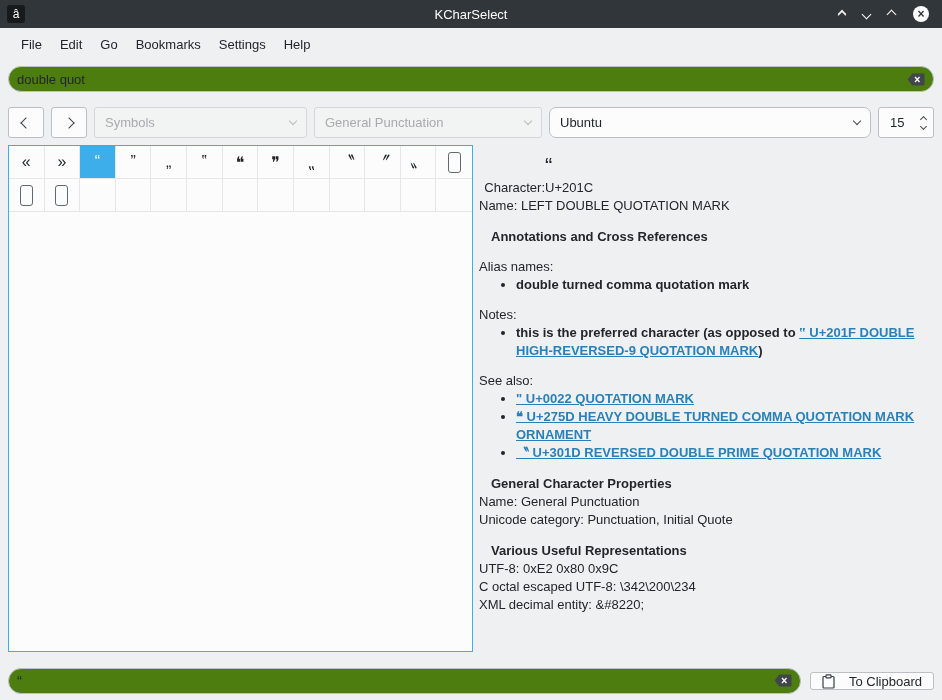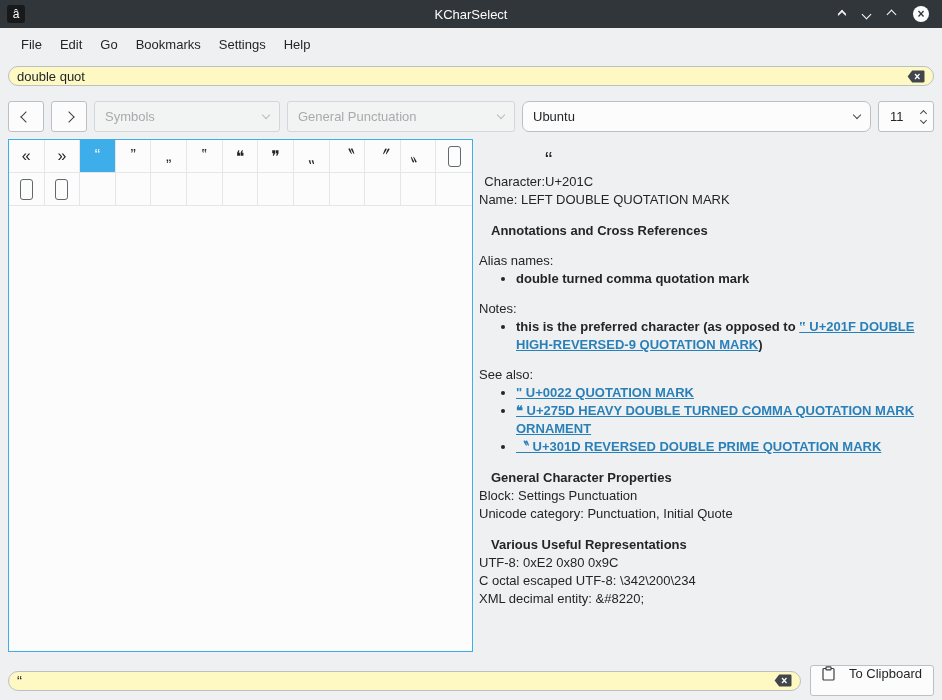--- a/index.html
+++ b/index.html
@@ -26,34 +26,34 @@
 .keep-above { display: flex; flex-direction: column; }
 .keep-above .chev { width: 6px; height: 6px; }
 .keep-above .chev + .chev { margin-top: -5px; }
 .close-btn { width: 16px; height: 16px; border-radius: 50%; background: #fcfcfc; color: #31363b; display: flex; align-items: center; justify-content: center; font-size: 12px; font-weight: bold; line-height: 1; }
 
 
 .menubar { height: 33px; display: flex; align-items: center; padding-left: 12px; flex: 0 0 auto; }
 .menu-item { padding: 5px 9px; border-radius: 3px; }
 
 
-.text-input { height: 20px; background: #fef9c3; border: 1px solid #bcc0c4; border-radius: 13px; display: flex; align-items: center; padding: 0 8px; }
+.text-input { height: 26px; background: #4d7c0f; border: 1px solid #bcc0c4; border-radius: 13px; display: flex; align-items: center; padding: 0 8px; }
 .text-input input { flex: 1; border: none; outline: none; background: transparent; font-family: inherit; font-size: 13px; color: #232629; padding: 0; }
 .search-row { padding: 5px 8px 6px; flex: 0 0 auto; }
 .clear-icon { flex: 0 0 auto; margin-left: 6px; display: flex; }
 
 
 .toolbar { display: flex; gap: 7px; padding: 9px 8px 0; align-items: center; flex: 0 0 auto; }
 .nav-btn { width: 36px; height: 31px; background: #fcfcfc; border: 1px solid #bcc0c4; border-radius: 3px; display: flex; align-items: center; justify-content: center; padding: 0; }
 .nav-btn .chev { border-color: #3b4045; width: 8px; height: 8px; }
 .combo { height: 31px; background: #fcfcfc; border: 1px solid #bcc0c4; border-radius: 3px; display: flex; align-items: center; padding: 0 10px; justify-content: space-between; gap: 8px; }
 .combo .chev { width: 6px; height: 6px; border-color: #45494d; margin-top: -3px; flex: 0 0 auto; }
 .combo.disabled { background: #f2f3f3; color: #a8abad; border-color: #d4d6d7; }
 .combo.disabled .chev { border-color: #b7babc; }
-.combo-symbols { width: 186px; }
+.combo-symbols { width: 213px; }
 .combo-section { width: 228px; }
 .combo-font { flex: 1; border-radius: 7px; }
 .combo .combo-value { white-space: nowrap; overflow: hidden; }
 .spinbox { width: 56px; height: 31px; background: #fcfcfc; border: 1px solid #bcc0c4; border-radius: 3px; display: flex; align-items: center; padding: 0 7px 0 11px; justify-content: space-between; }
 .spin-arrows { display: flex; flex-direction: column; gap: 4px; }
 .spin-arrows .chev { width: 5px; height: 5px; border-color: #45494d; }
 .spin-arrows .chev.up { margin-bottom: -2px; }
 
 
 .main { flex: 1; display: flex; margin: 7px 8px 0; min-height: 0; }
@@ -72,21 +72,21 @@
 .detail p { margin: 12px 0 0; }
 .detail p.tight { margin: 0; }
 .detail ul { margin: 0; padding-left: 37px; }
 .detail li { margin: 0; font-weight: bold; }
 .detail a { color: #2980b9; text-decoration: underline; }
 
 
 .bottom-bar { display: flex; gap: 9px; align-items: center; padding: 9px 8px 0; flex: 0 0 auto; height: 48px; }
 .bottom-input { flex: 1; }
 .bottom-input input { font-size: 15px; }
-.clip-btn { height: 31px; background: #fcfcfc; border: 1px solid #bcc0c4; border-radius: 3px; display: flex; align-items: flex-start; gap: 14px; padding: 0 11px; font-size: 13px; font-family: inherit; color: #232629; }
+.clip-btn { height: 18px; background: #fcfcfc; border: 1px solid #bcc0c4; border-radius: 3px; display: flex; align-items: flex-end; gap: 14px; padding: 0 11px; font-size: 13px; font-family: inherit; color: #232629; }
 </style>
 </head>
 <body>
 
 <div class="window">
 
   <div class="titlebar">
     <div class="app-icon">â</div>
     <div class="title-text">KCharSelect</div>
     <div class="tb-buttons">
@@ -138,21 +138,21 @@
     </div>
     <div class="combo combo-section disabled">
       <span class="combo-value">General Punctuation</span>
       <span class="chev down"></span>
     </div>
     <div class="combo combo-font">
       <span class="combo-value">Ubuntu</span>
       <span class="chev down"></span>
     </div>
     <div class="spinbox">
-      <span>11</span>
+      <span>15</span>
       <span class="spin-arrows">
         <span class="chev up"></span>
         <span class="chev down"></span>
       </span>
     </div>
   </div>
 
   <div class="main">
 
     <div class="grid-panel">
@@ -214,21 +214,21 @@
       </ul>
 
       <p>See also:</p>
       <ul>
         <li><a href="#">" U+0022 QUOTATION MARK</a></li>
         <li><a href="#">❝ U+275D HEAVY DOUBLE TURNED COMMA QUOTATION MARK ORNAMENT</a></li>
         <li><a href="#">〝 U+301D REVERSED DOUBLE PRIME QUOTATION MARK</a></li>
       </ul>
 
       <h3>General Character Properties</h3>
-      <p class="tight">Block: Settings Punctuation</p>
+      <p class="tight">Name: General Punctuation</p>
       <p class="tight">Unicode category: Punctuation, Initial Quote</p>
 
       <h3>Various Useful Representations</h3>
       <p class="tight">UTF-8: 0xE2 0x80 0x9C</p>
       <p class="tight">C octal escaped UTF-8: \342\200\234</p>
       <p class="tight">XML decimal entity: &amp;#8220;</p>
     </div>
   </div>
 
   <div class="bottom-bar">

